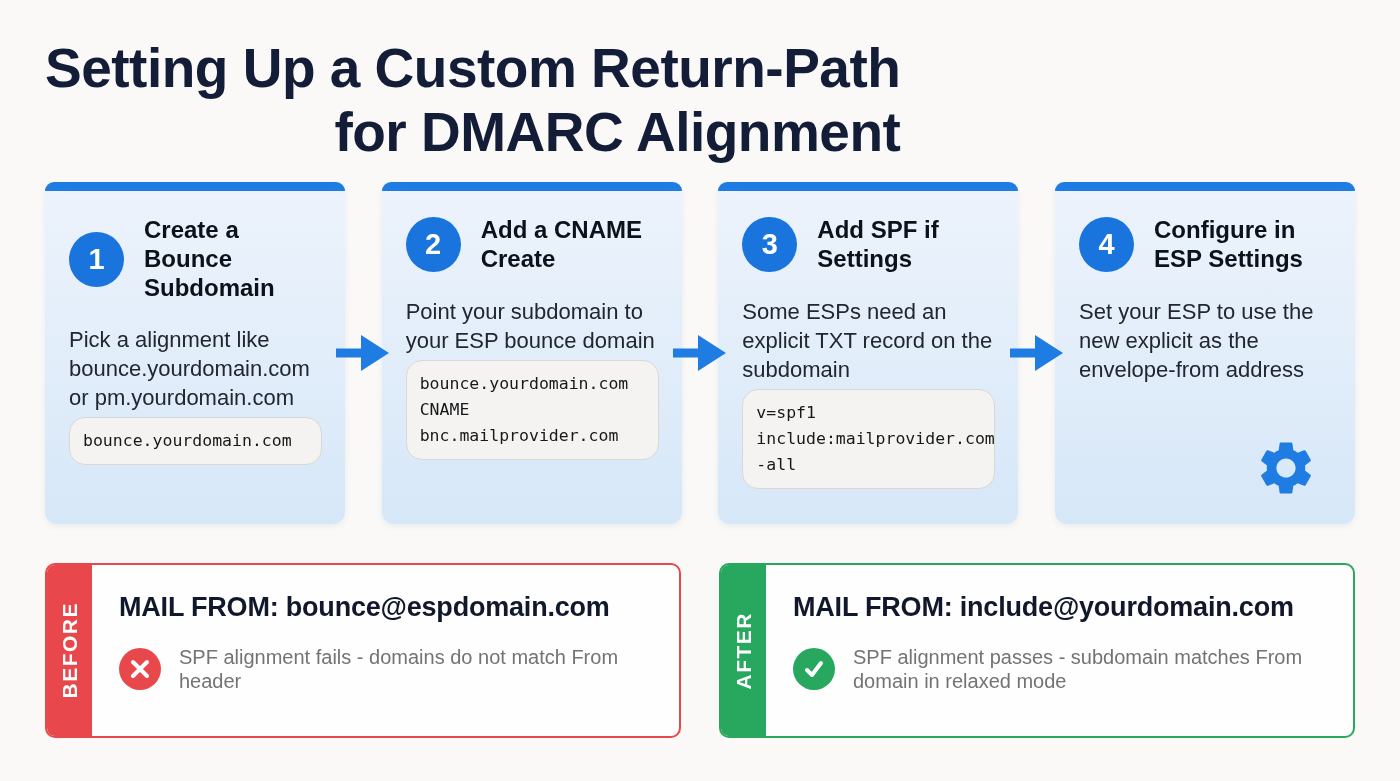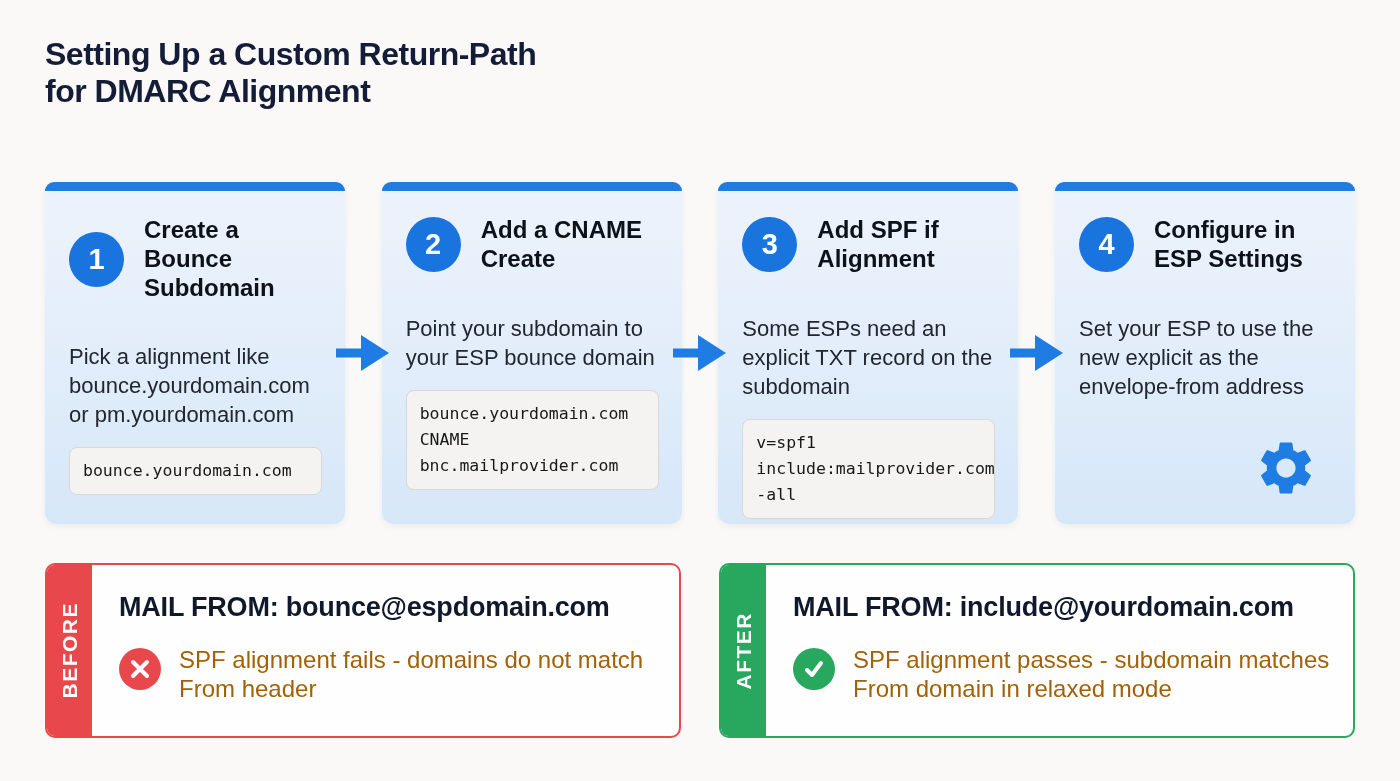--- a/index.html
+++ b/index.html
@@ -9,22 +9,22 @@
     background: #faf9f7;
     position: relative;
     overflow: hidden;
     color: #10182b;
   }
   .canvas { position: absolute; inset: 0; }
 
   
   .page-title {
     position: absolute; left: 45px; top: 36px;
-    font-size: 32px; font-weight: 700; line-height: 1.17;
-    color: #141d38; letter-spacing: -0.5px;
+    font-size: 55px; font-weight: 700; line-height: 1.17;
+    color: #141d38; letter-spacing: -0.5px; text-align: right;
   }
 
   
   .steps-row {
     position: absolute; left: 45px; top: 182px; width: 1310px; height: 342px;
     display: flex; align-items: stretch;
   }
   .step-card {
     width: 300px; flex: 0 0 300px;
     display: flex; flex-direction: column;
@@ -45,25 +45,25 @@
   .step-num {
     width: 55px; height: 55px; flex: 0 0 55px; border-radius: 50%;
     background: #1a74de; color: #ffffff;
     display: flex; align-items: center; justify-content: center;
     font-size: 29px; font-weight: 700;
   }
   .step-title {
     font-size: 24px; font-weight: 700; line-height: 1.2; color: #0d1119;
   }
   .step-desc {
-    margin-top: 40px; font-size: 22px; line-height: 1.32; color: #21262f;
+    margin-top: 23px; font-size: 22px; line-height: 1.32; color: #21262f;
   }
   .code-box {
-    margin-top: 18px;
-    background: #f4f3f1; border: 1px solid #d9d8d4; border-radius: 8px;
+    margin-top: 5px;
+    background: #f4f3f1; border: 1px solid #d9d8d4; border-radius: 16px;
     padding: 10px 13px;
     font-family: "DejaVu Sans Mono", monospace;
     font-size: 16.5px; line-height: 26px; color: #17181a;
     white-space: nowrap; overflow: hidden;
   }
   .gear-wrap {
     margin-top: auto; align-self: flex-end; margin-right: 14px; margin-bottom: 4px;
     width: 64px; height: 64px;
   }
 
@@ -100,21 +100,21 @@
   .compare-detail {
     margin-top: 22px; display: flex; align-items: flex-start; gap: 18px;
   }
   .status-circle {
     width: 42px; height: 42px; flex: 0 0 42px; border-radius: 50%;
     display: flex; align-items: center; justify-content: center; margin-top: 3px;
   }
   .status-circle.fail { background: #e8484c; }
   .status-circle.pass { background: #27a85e; }
   .compare-desc {
-    font-size: 24px; line-height: 1.22; color: #a16207; max-width: 480px;
+    font-size: 20px; line-height: 1.22; color: #737373; max-width: 480px;
   }
 </style>
 </head>
 <body>
 
 <div class="canvas">
 
   <h1 class="page-title">
     <span>Setting Up a Custom Return-Path</span><br>
     <span>for DMARC Alignment</span>
@@ -164,21 +164,21 @@
         <line x1="1" y1="23" x2="30" y2="23" stroke="#1e7ce2" stroke-width="9"></line>
         <polygon points="26,5 54,23 26,41" fill="#1e7ce2"></polygon>
       </svg>
     </div>
 
     <div class="step-card">
       <div class="step-topbar"></div>
       <div class="step-body">
         <div class="step-head">
           <div class="step-num">3</div>
-          <div class="step-title">Add SPF if Alignment</div>
+          <div class="step-title">Add SPF if Settings</div>
         </div>
         <div class="step-desc">Some ESPs need an explicit TXT record on the subdomain</div>
         <div class="code-box">
           <div>v=spf1</div>
           <div>include:mailprovider.com</div>
           <div>-all</div>
         </div>
       </div>
     </div>
 

